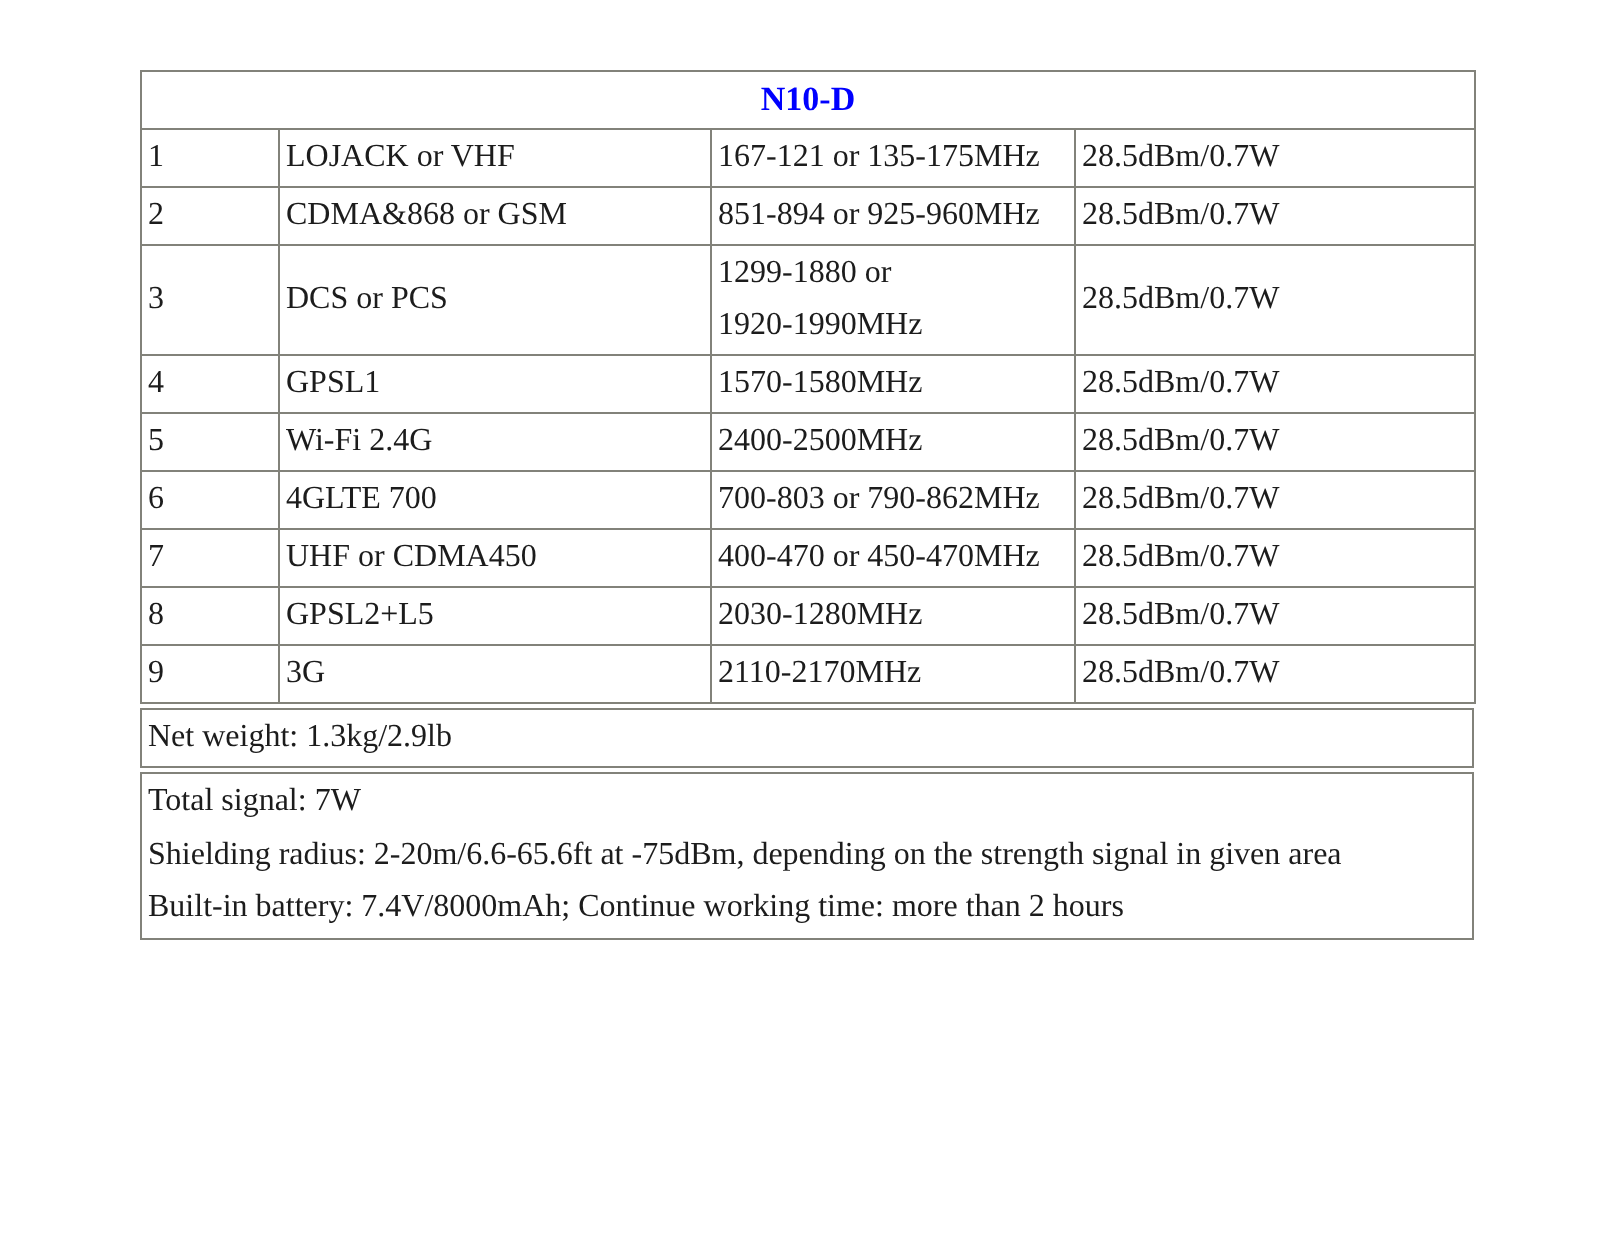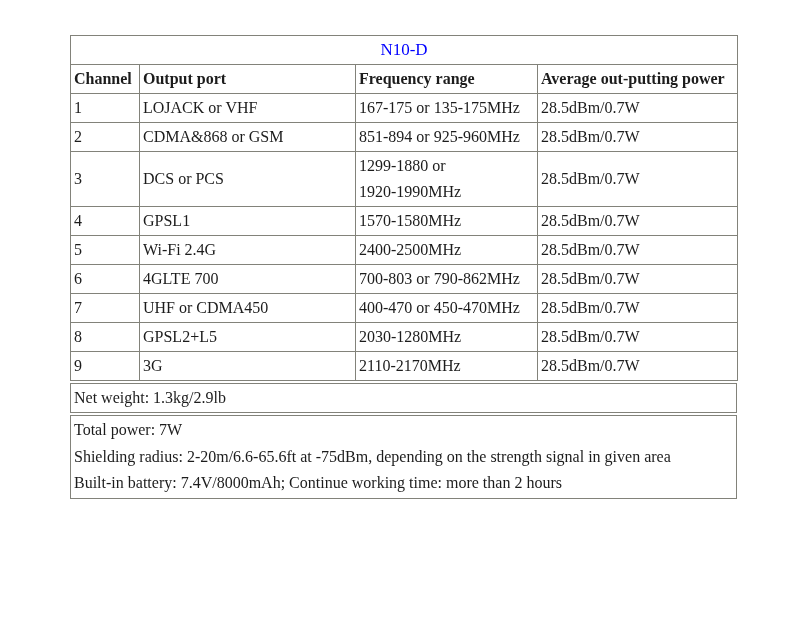--- a/index.html
+++ b/index.html
@@ -36,21 +36,21 @@
     vertical-align: middle;
     text-align: left;
     font-weight: normal;
     line-height: 26px;
     overflow: hidden;
     white-space: pre-line;
   }
   tr.single-row td { height: 26px; }
   tr.title-row td {
     text-align: center;
-    font-weight: normal;
+    font-weight: bold;
     font-size: 17px;
     color: #0000ff;
     height: 26px;
   }
   tr.header-row th {
     font-weight: bold;
     height: 25px;
   }
   .stack-table { margin-top: 2px; }
   .lines div { line-height: 26.5px; }
@@ -65,31 +65,25 @@
       <colgroup>
         <col style="width:69px">
         <col style="width:216px">
         <col style="width:182px">
         <col style="width:200px">
       </colgroup>
       <tbody>
         <tr class="title-row">
           <td colspan="4">N10-D</td>
         </tr>
-        <tr class="header-row">
-          <th>Channel</th>
-          <th>Output port</th>
-          <th>Frequency range</th>
-          <th>Average out-putting power</th>
-        </tr>
 
       <tr class="data-row single-row">
     <td>1</td>
     <td>LOJACK or VHF</td>
-    <td>167-175 or 135-175MHz</td>
+    <td>167-121 or 135-175MHz</td>
     <td>28.5dBm/0.7W</td>
   </tr>
           <tr class="data-row single-row">
     <td>2</td>
     <td>CDMA&amp;868 or GSM</td>
     <td>851-894 or 925-960MHz</td>
     <td>28.5dBm/0.7W</td>
   </tr>
           <tr class="data-row">
     <td>3</td>
@@ -141,19 +135,19 @@
       <tbody>
         <tr class="single-row">
           <td>Net weight: 1.3kg/2.9lb</td>
         </tr>
       </tbody>
     </table>
 
     <table class="stack-table">
       <tbody>
         <tr>
-          <td class="lines" id="totals-cell"><div>Total power: 7W</div><div>Shielding radius: 2-20m/6.6-65.6ft at -75dBm, depending on the strength signal in given area</div><div>Built-in battery: 7.4V/8000mAh; Continue working time: more than 2 hours</div></td>
+          <td class="lines" id="totals-cell"><div>Total signal: 7W</div><div>Shielding radius: 2-20m/6.6-65.6ft at -75dBm, depending on the strength signal in given area</div><div>Built-in battery: 7.4V/8000mAh; Continue working time: more than 2 hours</div></td>
         </tr>
       </tbody>
     </table>
 
   </div>
 </div>
 
 </body></html>

